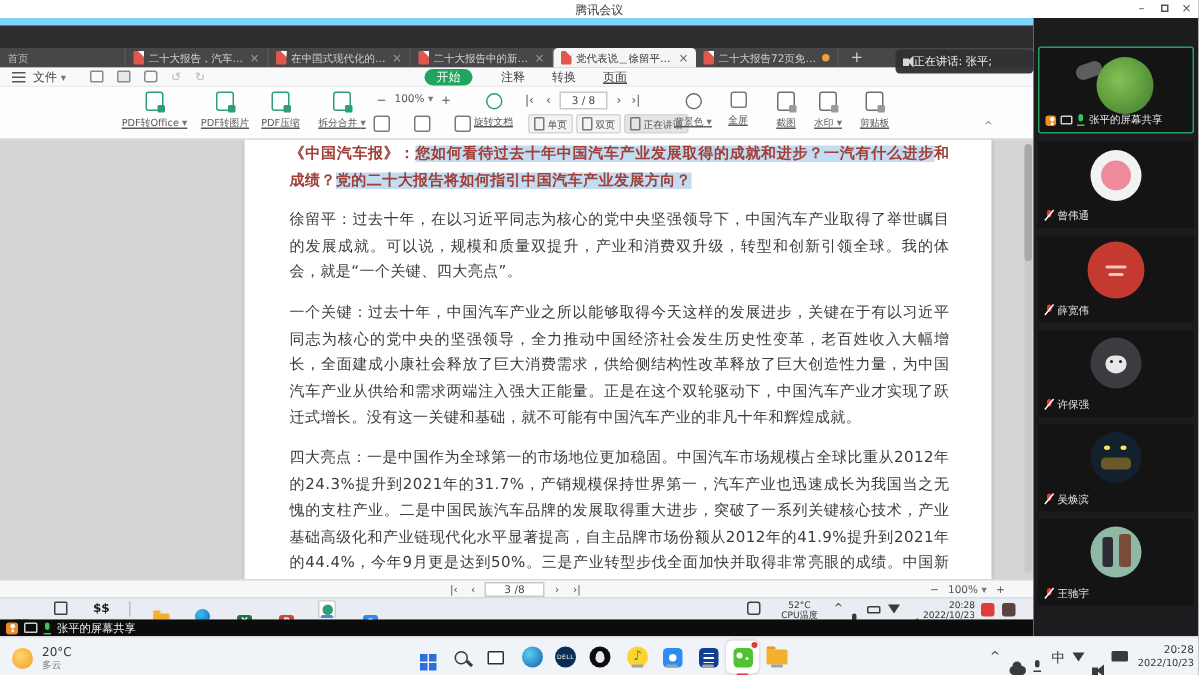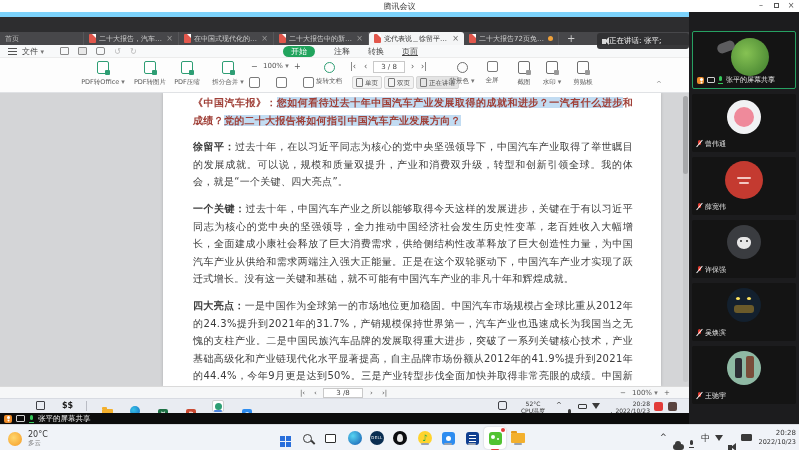--- a/index.html
+++ b/index.html
@@ -34,41 +34,41 @@
   .hamb{width:9px;height:7px;border-top:1px solid #555;border-bottom:1px solid #555;position:relative;}
   .hamb::after{content:"";position:absolute;left:0;top:2px;width:9px;height:1px;background:#555;}
   .mico{width:9px;height:8px;border:1px solid #8a8a8a;border-radius:1px;}
   .gray{color:#b8b8b8;}
   .ribtab{top:1px;height:11px;line-height:11px;padding:0 8px;border-radius:6px;}
   .ribtab.on{background:#21a45d;color:#fff;}
 
   
   .ss-toolbar{left:0;top:46px;width:689px;height:35px;background:#fdfdfd;border-bottom:1px solid #e0e2e5;font-size:6.5px;color:#5a5a5a;}
   .bigbtn{top:2px;width:46px;height:31px;text-align:center;}
-  .bigbtn .blbl{margin-top:2px;white-space:nowrap;}
+  .bigbtn .blbl{margin-top:2px;white-space:nowrap;text-decoration:underline;}
   .doc-ic{display:inline-block;width:12px;height:13px;border:1px solid #2e9e74;border-radius:2px;background:#fff;position:relative;margin-top:1px;}
   .doc-ic::after{content:"";position:absolute;right:-2px;bottom:-2px;width:5px;height:5px;background:#2e9e74;border-radius:1px;}
   .doc-ic.g{border-color:#6f6f6f;}
   .doc-ic.g::after{background:#9a9a9a;}
   .circ-ic{display:inline-block;width:11px;height:11px;border:1.5px solid #2e9e74;border-radius:50%;margin-top:2px;}
   .tbtxt{font-size:8px;color:#555;}
   .pgbox{border:1px solid #c9c9c9;background:#fff;height:12px;line-height:11px;text-align:center;font-size:7px;color:#444;}
   .sqic{width:11px;height:11px;border:1px solid #7a7a7a;border-radius:2px;background:#fff;}
   .viewbtn{height:13px;line-height:12px;border:1px solid #d6d6d6;background:#f3f3f3;border-radius:2px;font-size:6.5px;color:#555;padding:0 3px;display:flex;align-items:center;gap:2px;}
   .viewbtn .vic{width:7px;height:9px;border:1px solid #777;border-radius:1px;flex:none;}
   .caret{font-size:7px;color:#777;}
 
   
   .ss-doc{left:0;top:81px;width:689px;height:293px;background:#d4d5d7;overflow:hidden;}
   .page{left:163px;top:0;width:498px;height:293px;background:#ffffff;box-shadow:0 0 3px rgba(0,0,0,.18);overflow:hidden;}
   .ptext{position:absolute;left:0;top:1px;width:100%;padding:0 28px 0 30px;font-size:10px;line-height:17.6px;letter-spacing:.3px;text-align:justify;color:#3c3c3c;}
   .q{color:#a04038;font-weight:bold;margin:0 0 9px 0;}
   .hl{background:#c2dcf2;}
   .docp{margin:0 0 9px 0;}
-  .lead{font-weight:bold;}
+  .lead{font-weight:normal;}
   .vscroll{left:683px;top:3px;width:5px;height:286px;background:#c9cacc;border-radius:3px;}
   .vthumb{left:0;top:0;width:5px;height:78px;background:#a7a8aa;border-radius:3px;}
 
   
   .ss-status{left:0;top:374px;width:689px;height:12px;background:#f6f7f8;border-top:1px solid #dadada;font-size:7px;color:#555;}
   .sb-i{top:2px;height:9px;line-height:9px;}
 
   
   .ss-tb{left:0;top:386px;width:689px;height:15px;background:#e9ecf2;border-top:1px solid #d8dbe2;}
   .winlogo{width:4px;height:4px;background:#3f4046;box-shadow:5px 0 #3f4046,0 5px #3f4046,5px 5px #3f4046;}

